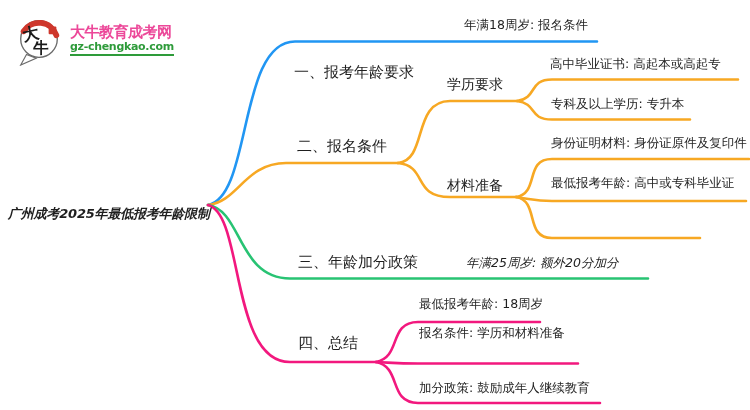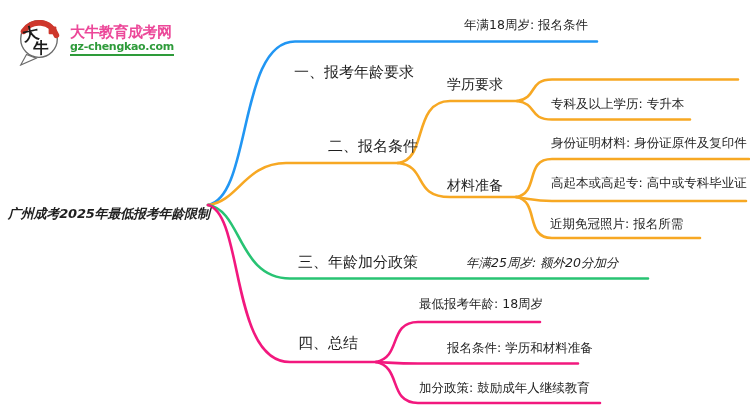--- a/index.html
+++ b/index.html
@@ -57,29 +57,29 @@
     </svg>
     <div class="logo-name" style="color: #ec4899;">大牛教育成考网</div>
     <div class="logo-url" style="color: rgb(46, 155, 58); border-bottom-color: rgb(46, 155, 58);">gz-chengkao.com</div>
   </div>
 
   <div class="node root-label" style="left:8px;top:206px;font-style:italic;">广州成考2025年最低报考年龄限制</div>
 
   <div class="node section-label" style="left:294px;top:15px;margin-top:48px;">一、报考年龄要求</div>
   <div class="node leaf-label" style="left:464px;top:17px;">年满18周岁: 报名条件</div>
 
-  <div class="node section-label" style="left:297px;top:137px;margin-left:31px;">二、报名条件</div>
+  <div class="node section-label" style="left:297px;top:137px;">二、报名条件</div>
   <div class="node sub-label" style="left:447px;top:76px;">学历要求</div>
+  <div class="node leaf-label" style="left:550px;top:56px;">高中毕业证书: 高起本或高起专</div>
   <div class="node leaf-label" style="left:551px;top:96px;">专科及以上学历: 专升本</div>
   <div class="node sub-label" style="left:447px;top:177px;text-align:right;">材料准备</div>
   <div class="node leaf-label" style="left:551px;top:135px;">身份证明材料: 身份证原件及复印件</div>
-  <div class="node leaf-label" style="left:551px;top:175px;">高起本或高起专: 高中或专科毕业证</div>
-  <div class="node leaf-label" style="left:550px;top:216px;">近期免冠照片: 报名所需</div>
+  <div class="node leaf-label" style="left:551px;top:175px;">最低报考年龄: 高中或专科毕业证</div>
 
   <div class="node section-label" style="left:298px;top:253px;">三、年龄加分政策</div>
   <div class="node leaf-label" style="left:466px;top:255px;font-style:italic;">年满25周岁: 额外20分加分</div>
 
   <div class="node section-label" style="left:298px;top:334px;">四、总结</div>
   <div class="node leaf-label" style="left:419px;top:296px;">最低报考年龄: 18周岁</div>
-  <div class="node leaf-label" style="left:419px;top:340px;margin-left:28px;">报名条件: 学历和材料准备</div>
+  <div class="node leaf-label" style="left:419px;top:325px;">报名条件: 学历和材料准备</div>
   <div class="node leaf-label" style="left:419px;top:380px;">加分政策: 鼓励成年人继续教育</div>
 
 </div>
 
 </body></html>

